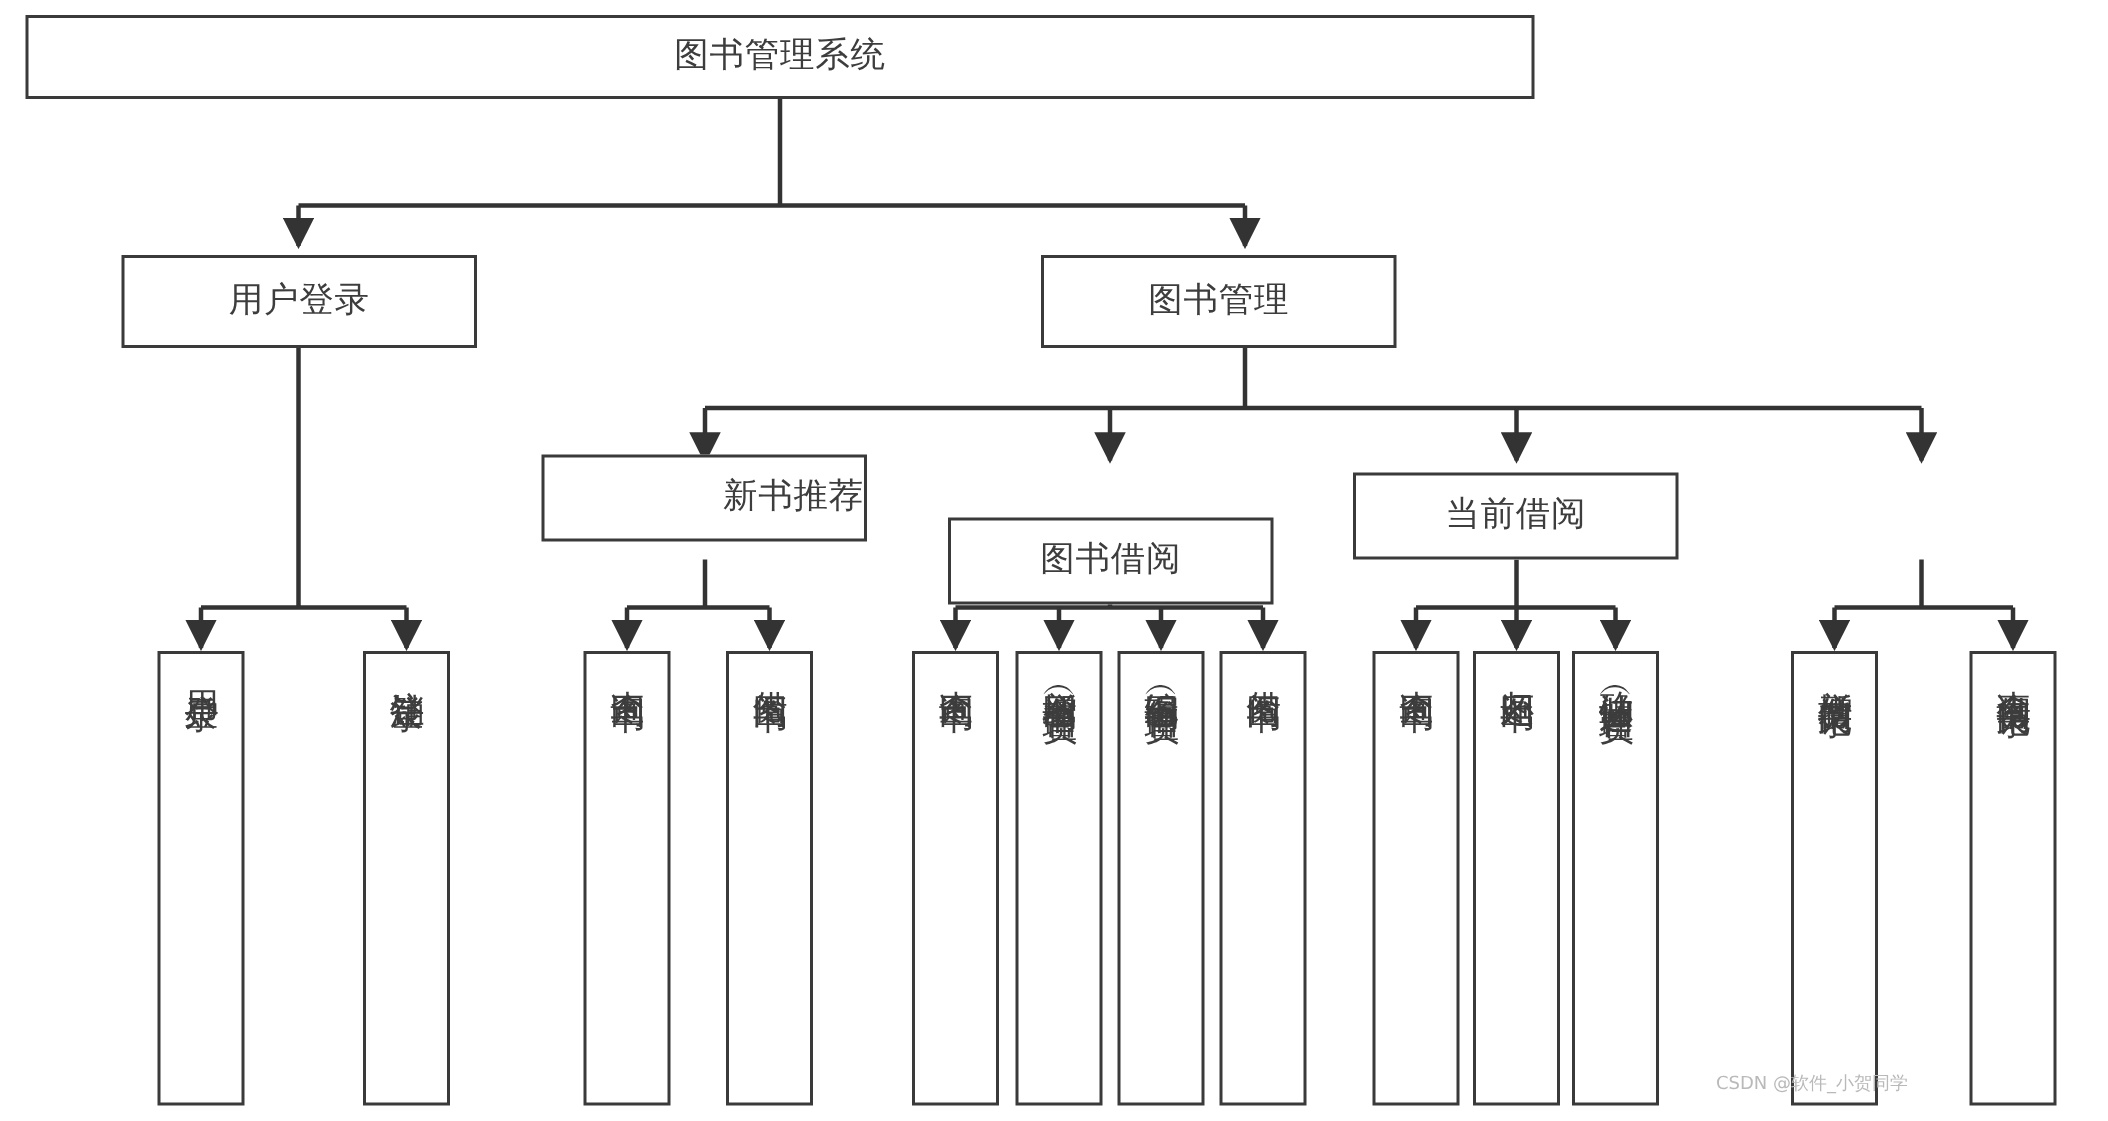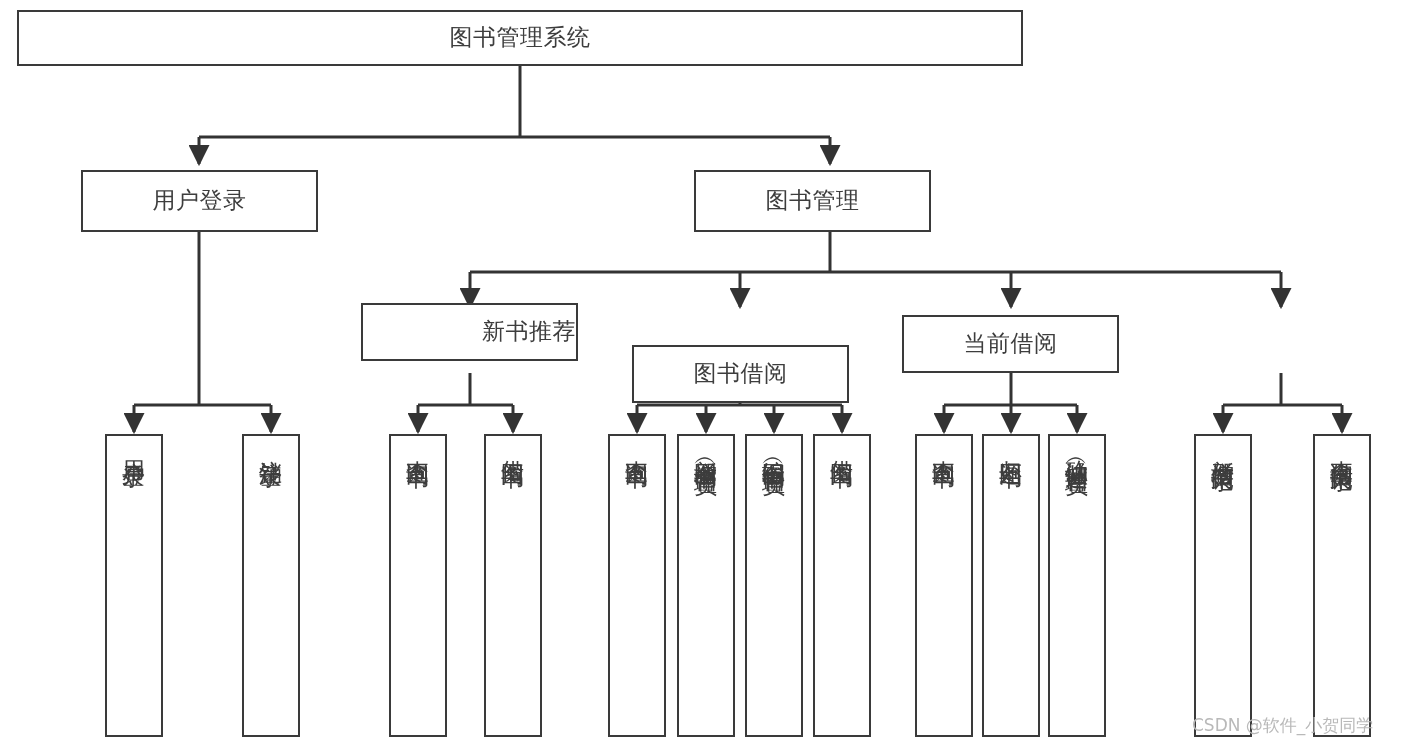--- a/index.html
+++ b/index.html
@@ -61,23 +61,23 @@
   .node.vert .node-label {
     writing-mode: vertical-rl;
     text-orientation: upright;
     font-size: 23px;
     line-height: 1.05;
     letter-spacing: 2px;
     white-space: nowrap;
   }
   .watermark {
     position: absolute;
-    left: 1192px;
+    left: 1144px;
     top: 714px;
-    font-size: 17px;
+    font-size: 12px;
     color: #b9b9b9;
     white-space: nowrap;
     z-index: 5;
     font-family: "DejaVu Sans", "Liberation Sans", sans-serif;
   }
 </style>
 </head>
 <body>
 
 <div id="diagram-root">

